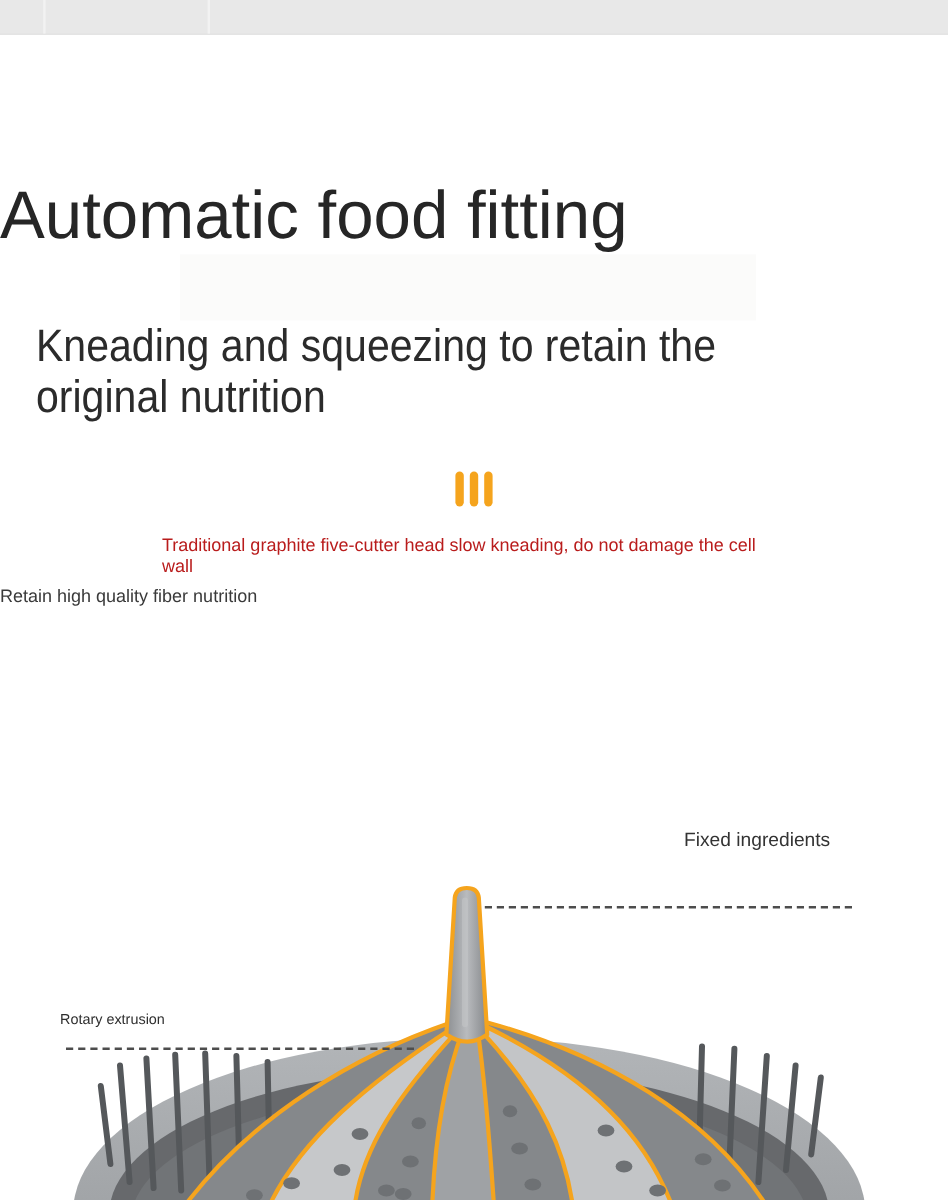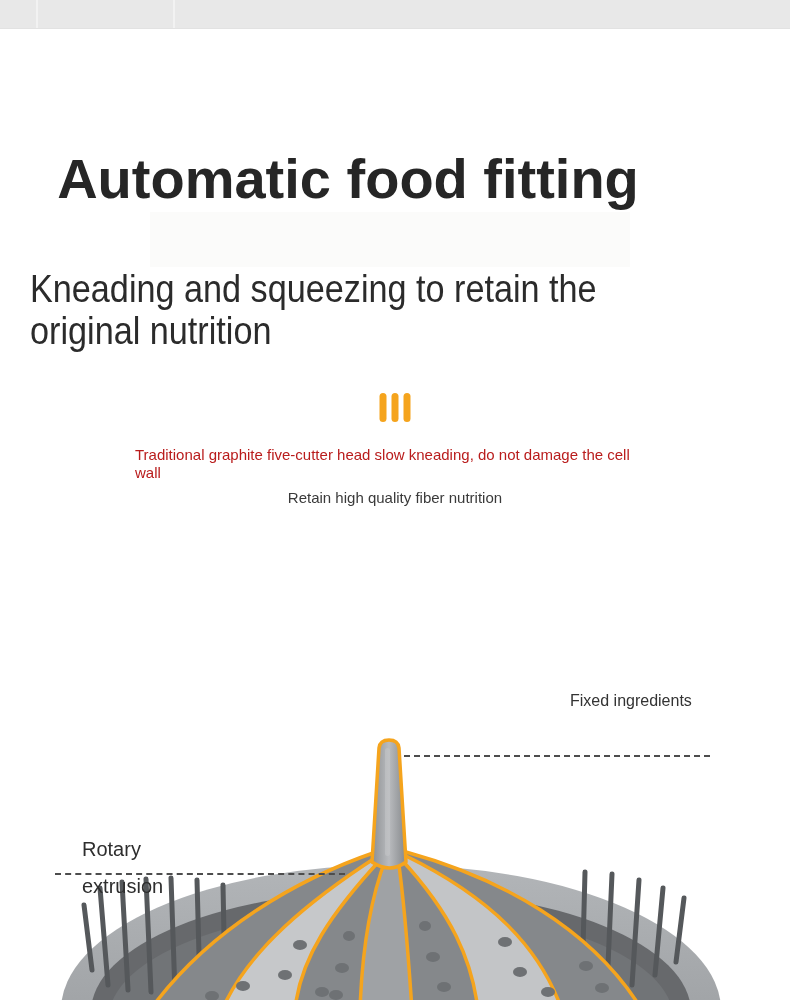--- a/index.html
+++ b/index.html
@@ -13,21 +13,21 @@
   .top-strip{
     position:absolute;left:0;top:0;width:790px;height:28px;
     background:#e8e8e8;border-bottom:1px solid #e2e2e2;
   }
   .top-strip .seam{position:absolute;top:0;width:2px;height:28px;background:#f2f2f2;}
   .seam-1{left:36px;} .seam-2{left:173px;}
 
   
   .title{
     position:absolute;left:0;top:146px;width:696px;
-    text-align:center;font-size:56px;font-weight:700;color:#262626;
+    text-align:left;font-size:56px;font-weight:400;color:#262626;
     letter-spacing:0px;
   }
   .ghost-block{
     position:absolute;left:150px;top:212px;width:480px;height:55px;
     background:#fbfbfa;
   }
   .subtitle{
     position:absolute;left:30px;top:268px;width:720px;
     font-size:38px;line-height:42px;font-weight:400;color:#2b2b2b;
     transform:scaleX(0.90);transform-origin:left top;
@@ -39,28 +39,28 @@
     display:flex;gap:5px;
   }
   .divider .bar{width:7px;height:29px;border-radius:3.5px;background:#F5A41D;}
 
   
   .para1{
     position:absolute;left:135px;top:446px;width:520px;
     font-size:15px;line-height:17.5px;color:#b91c1c;
   }
   .para2{
-    position:absolute;left:0;top:489px;width:790px;text-align:center;
+    position:absolute;left:0;top:489px;width:790px;
     font-size:15px;color:#3a3a3a;
   }
 
   
   .callout{position:absolute;color:#333333;z-index:5;}
   .fixed-label{left:570px;top:692px;font-size:16px;}
-  .rotary-label{left:50px;top:831px;width:100px;font-size:20px;line-height:37px;color:#2e2e2e;margin-left:32px;}
+  .rotary-label{left:50px;top:831px;width:100px;font-size:12px;line-height:37px;color:#2e2e2e;}
   .dash-line{position:absolute;height:0;border-top:2px dashed #4d4d4d;z-index:5;}
   .dash-fixed{left:404px;top:755px;width:306px;}
   .dash-rotary{left:55px;top:873px;width:290px;}
 
   .product-svg{position:absolute;left:0;top:0;z-index:1;}
 </style>
 </head>
 <body>
 
 <div class="top-strip">

